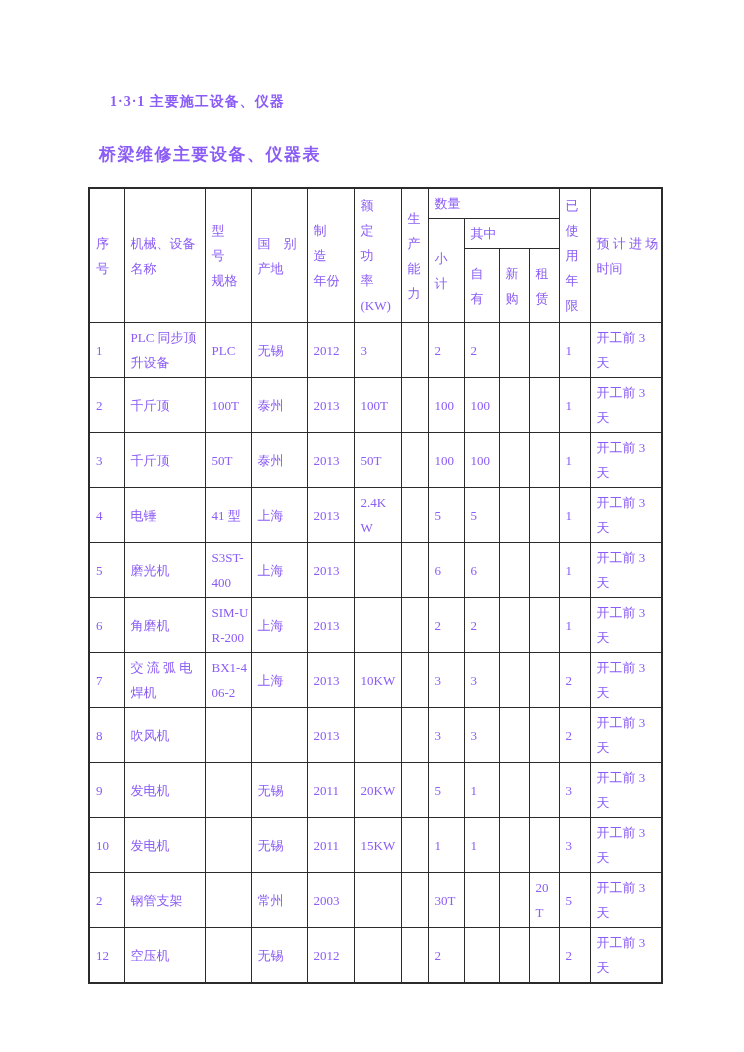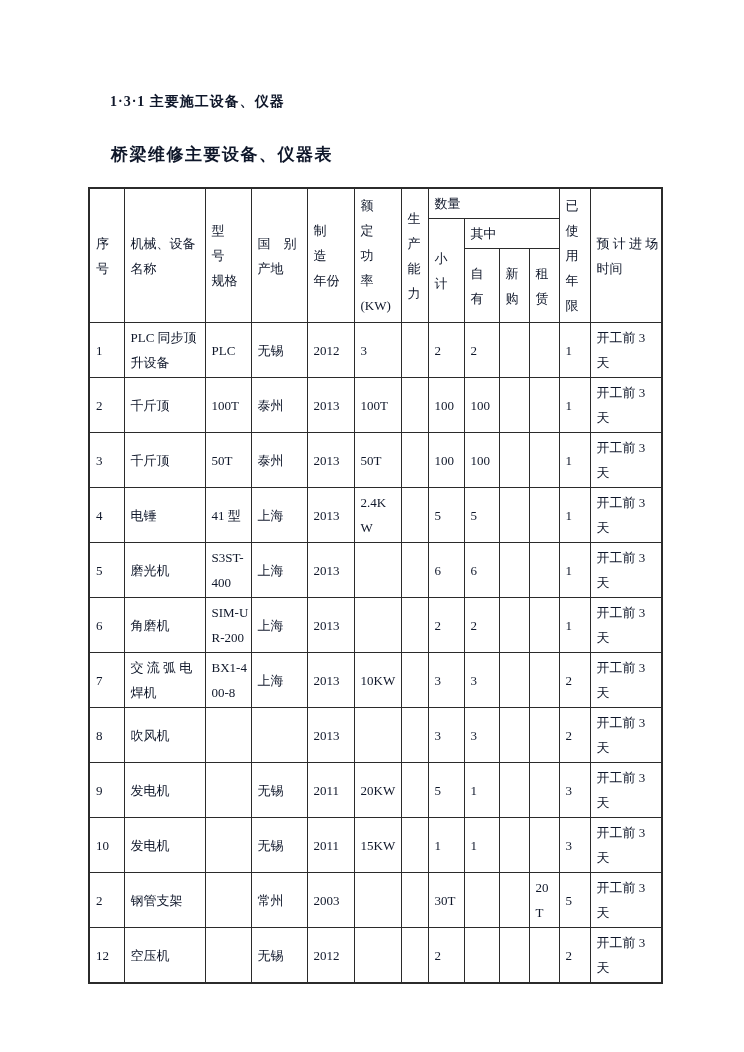--- a/index.html
+++ b/index.html
@@ -3,42 +3,41 @@
 <meta charset="utf-8">
 <style>
   * { margin: 0; padding: 0; box-sizing: border-box; }
   html, body { background: #e8e8e8; }
   .page {
     position: relative;
     width: 744px;
     height: 1052px;
     background: #ffffff;
     font-family: "Liberation Serif", "DejaVu Serif", serif;
-    color: #0f172a;
+    color: #8b5cf6;
     overflow: hidden;
     margin: 0 auto;
   }
   .heading {
     position: absolute;
     left: 110px;
     top: 93px;
     font-size: 14px;
     font-weight: bold;
     letter-spacing: 1px;
     white-space: nowrap;
   }
   .table-title {
     position: absolute;
     left: 99px;
     top: 143px;
     font-size: 17px;
     font-weight: bold;
     letter-spacing: 1.5px;
     white-space: nowrap;
-    margin-left: 12px;
   }
   table.equip {
     position: absolute;
     left: 88px;
     top: 187px;
     border-collapse: collapse;
     table-layout: fixed;
     width: 573px;
     border: 2px solid #2b2b2b;
   }
@@ -225,21 +224,21 @@
           <td></td>
           <td>1</td>
           <td>开工前 3
 天</td>
         </tr>
         <tr>
           <td>7</td>
           <td>交 流 弧 电
 焊机</td>
           <td>BX1-4
-00-8</td>
+06-2</td>
           <td>上海</td>
           <td>2013</td>
           <td>10KW</td>
           <td></td>
           <td>3</td>
           <td>3</td>
           <td></td>
           <td></td>
           <td>2</td>
           <td>开工前 3

